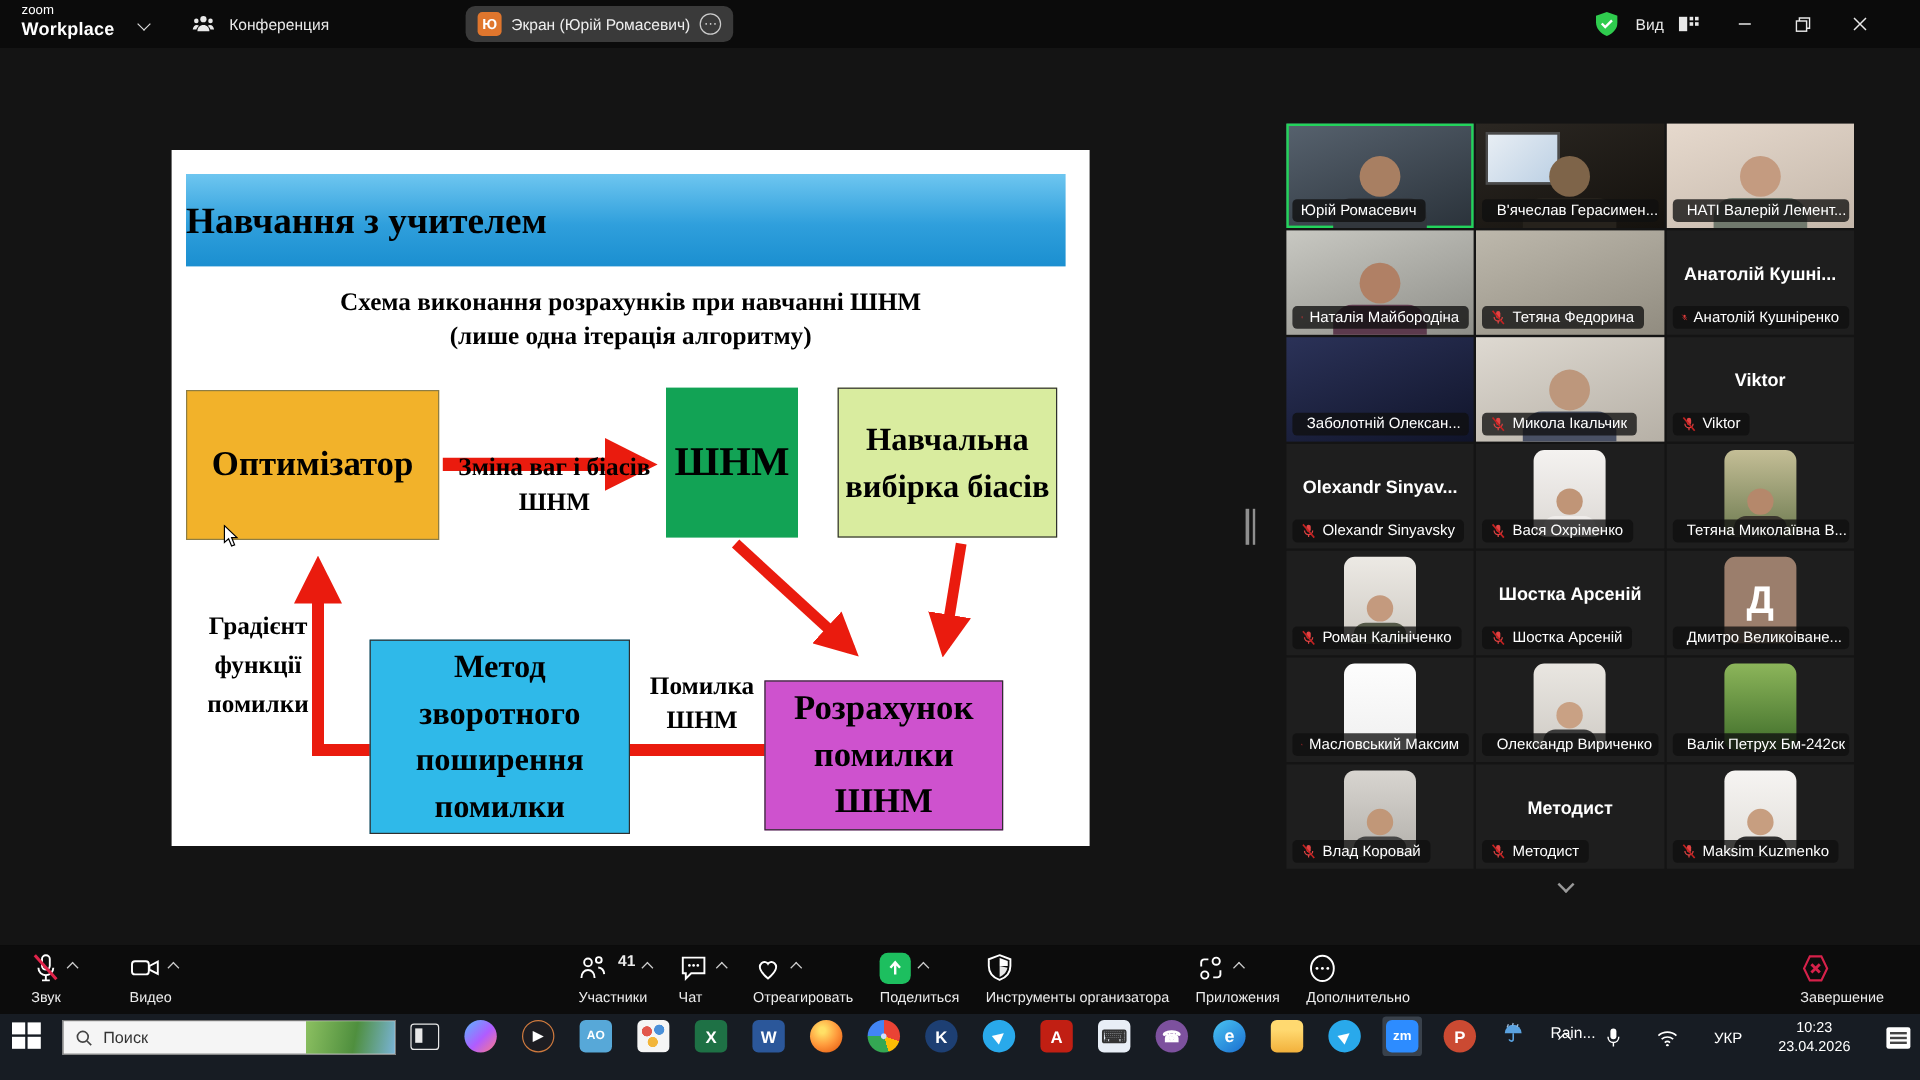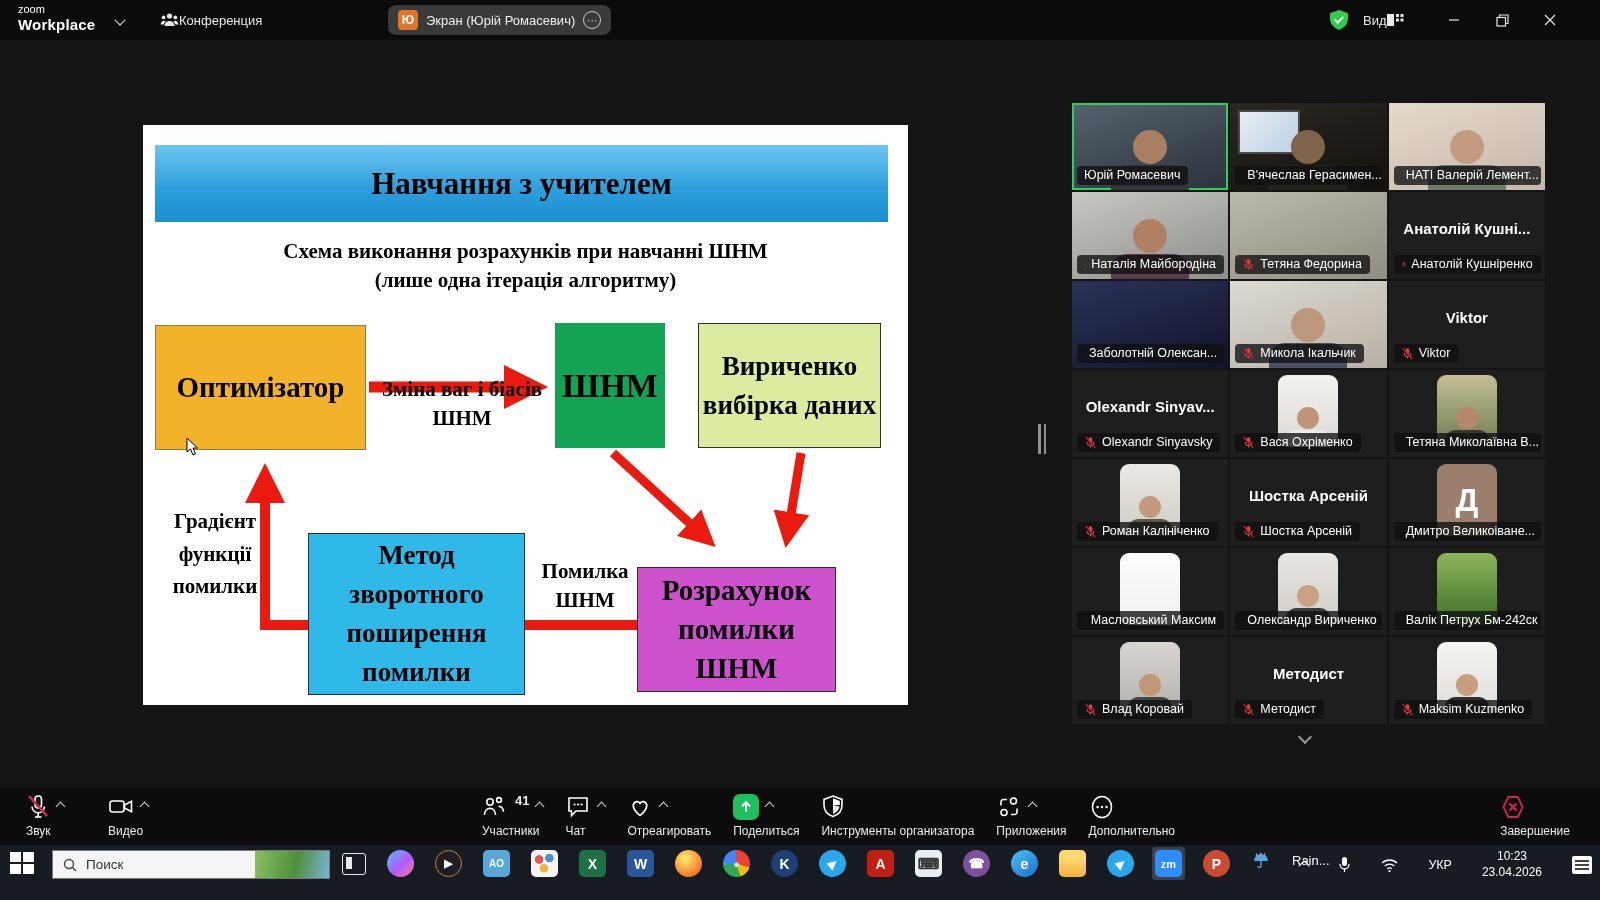--- a/index.html
+++ b/index.html
@@ -5,33 +5,33 @@
   * { margin:0; padding:0; box-sizing:border-box; }
   html,body { width:1600px; height:900px; background:#000; font-family:"Liberation Sans",sans-serif; overflow:hidden; }
   #stage { position:relative; width:1600px; height:900px; background:#000; }
 
   
   .titlebar { position:absolute; top:0; left:0; width:1600px; height:40px; background:#0b0b0b; }
   .logo { position:absolute; left:18px; top:4px; color:#fff; line-height:1; }
   .logo .l1 { font-size:11px; }
   .logo .l2 { font-size:15px; font-weight:bold; letter-spacing:.2px; margin-top:2px; }
   .chev-dn { width:8px; height:8px; border-right:1.6px solid #ddd; border-bottom:1.6px solid #ddd; transform:rotate(45deg); display:inline-block; }
-  .tb-item { position:absolute; top:0; height:40px; display:flex; align-items:center; gap:0; color:#e9e9e9; font-size:13px; }
+  .tb-item { position:absolute; top:0; height:40px; display:flex; align-items:center; gap:12px; color:#e9e9e9; font-size:13px; }
   .pill-tab { position:absolute; left:388px; top:5px; height:30px; background:#3a3a3a; border-radius:8px; display:flex; align-items:center; gap:8px; padding:0 10px; color:#eee; font-size:13px; }
   .yu-av { width:20px; height:20px; border-radius:4px; background:#e0762d; color:#fff; font-size:12px; font-weight:bold; display:flex; align-items:center; justify-content:center; }
   .dots-circle { width:18px; height:18px; border:1.4px solid #ccc; border-radius:50%; color:#ccc; font-size:11px; display:flex; align-items:center; justify-content:center; line-height:0; }
   .win-btn { position:absolute; top:0; width:44px; height:40px; display:flex; align-items:center; justify-content:center; color:#e8e8e8; font-size:14px; }
 
   
   .content { position:absolute; top:40px; left:0; width:1600px; height:748px; background:#141414; }
 
   
   .slide { position:absolute; left:143px; top:125px; width:765px; height:580px; background:#fff; font-family:"Liberation Serif",serif; color:#000; }
   .slide .abs { position:absolute; }
-  .s-banner { left:12px; top:20px; width:733px; height:77px; background:linear-gradient(180deg,#6ec6f0 0%,#2f9fdc 55%,#1b8fd0 100%); display:flex; align-items:center; justify-content:center; font-size:31px; font-weight:bold; }
+  .s-banner { left:12px; top:20px; width:733px; height:77px; background:linear-gradient(180deg,#6ec6f0 0%,#2f9fdc 55%,#1b8fd0 100%); display:flex; align-items:center; font-size:31px; font-weight:bold; }
   .s-sub { left:0; top:112px; width:765px; text-align:center; font-size:21px; font-weight:bold; line-height:1.4; }
   .dbox { display:flex; align-items:center; justify-content:center; text-align:center; font-weight:bold; }
   .b-opt  { left:12px;  top:200px; width:211px; height:125px; background:#f2b22a; border:1px solid #8d7d45; font-size:29px; }
   .b-shnm { left:412px; top:198px; width:110px; height:125px; background:#12a355; font-size:34px; }
   .b-train{ left:555px; top:198px; width:183px; height:125px; background:#d9ec9f; border:1px solid #2f2f2f; font-size:27px; line-height:1.42; }
   .b-back { left:165px; top:408px; width:217px; height:162px; background:#2fb9e9; border:1px solid #2f2f2f; font-size:27px; line-height:1.45; padding:0 14px; }
   .b-calc { left:494px; top:418px; width:199px; height:125px; background:#ce52ce; border:1px solid #2f2f2f; font-size:29px; line-height:1.35;margin-top:24px; }
   .s-lab { font-weight:bold; font-size:21px; text-align:center; line-height:1.4; }
   .l-weights { left:232px; top:206px; width:174px;margin-top:44px; }
   .l-grad    { left:16px;  top:380px; width:112px; line-height:1.55; }
@@ -172,21 +172,21 @@
     </svg>
     <div class="abs s-banner">
         <span>Навчання з учителем</span>
       </div>
     <div class="abs s-sub">
       <div>Схема виконання розрахунків при навчанні ШНМ</div>
       <div>(лише одна ітерація алгоритму)</div>
     </div>
     <div class="abs dbox b-opt">Оптимізатор</div>
     <div class="abs dbox b-shnm">ШНМ</div>
-    <div class="abs dbox b-train">Вириченко вибірка даних</div>
+    <div class="abs dbox b-train">Навчальна вибірка біасів</div>
     <div class="abs dbox b-back">Метод зворотного поширення помилки</div>
     <div class="abs dbox b-calc">Розрахунок помилки ШНМ</div>
     <div class="abs s-lab l-weights">Зміна ваг і біасів ШНМ</div>
     <div class="abs s-lab l-grad">Градієнт функції помилки</div>
     <div class="abs s-lab l-err">Помилка ШНМ</div>
   </div>
 
   <svg class="cursor" width="16" height="20" viewBox="0 0 16 20">
     <path d="M1 1 L1 15 L4.5 12 L7 18 L9.5 17 L7 11 L11.5 11 Z" fill="#fff" stroke="#000" stroke-width="1"></path>
   </svg>

